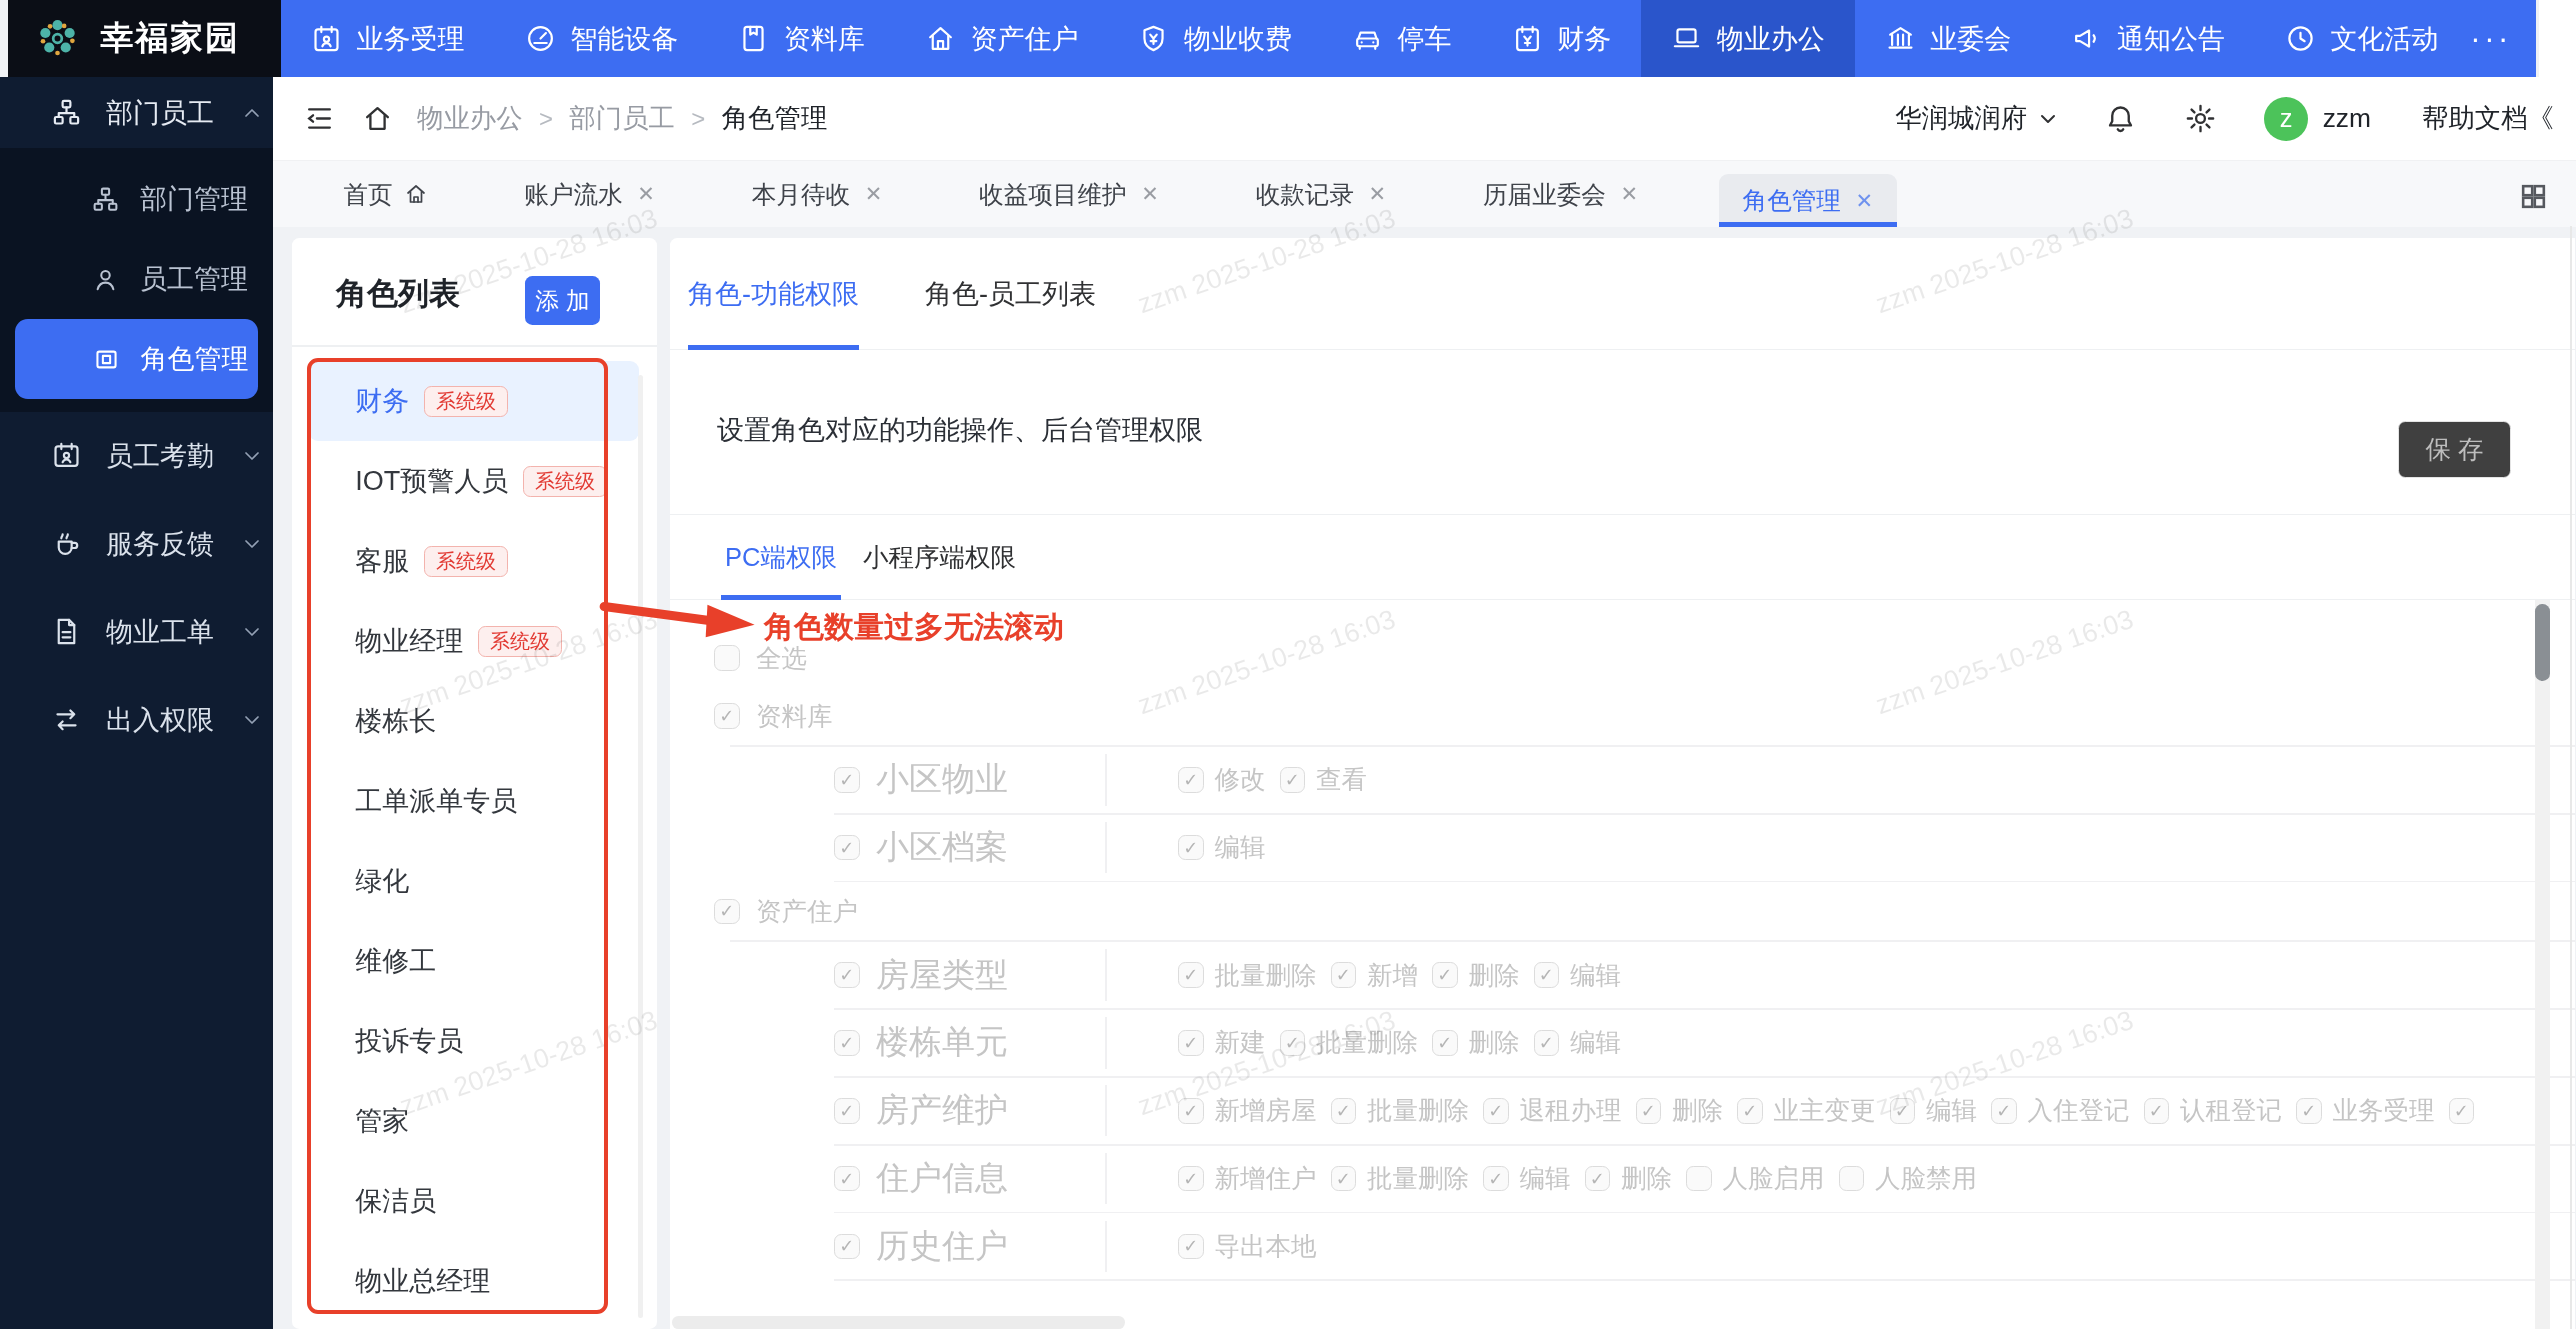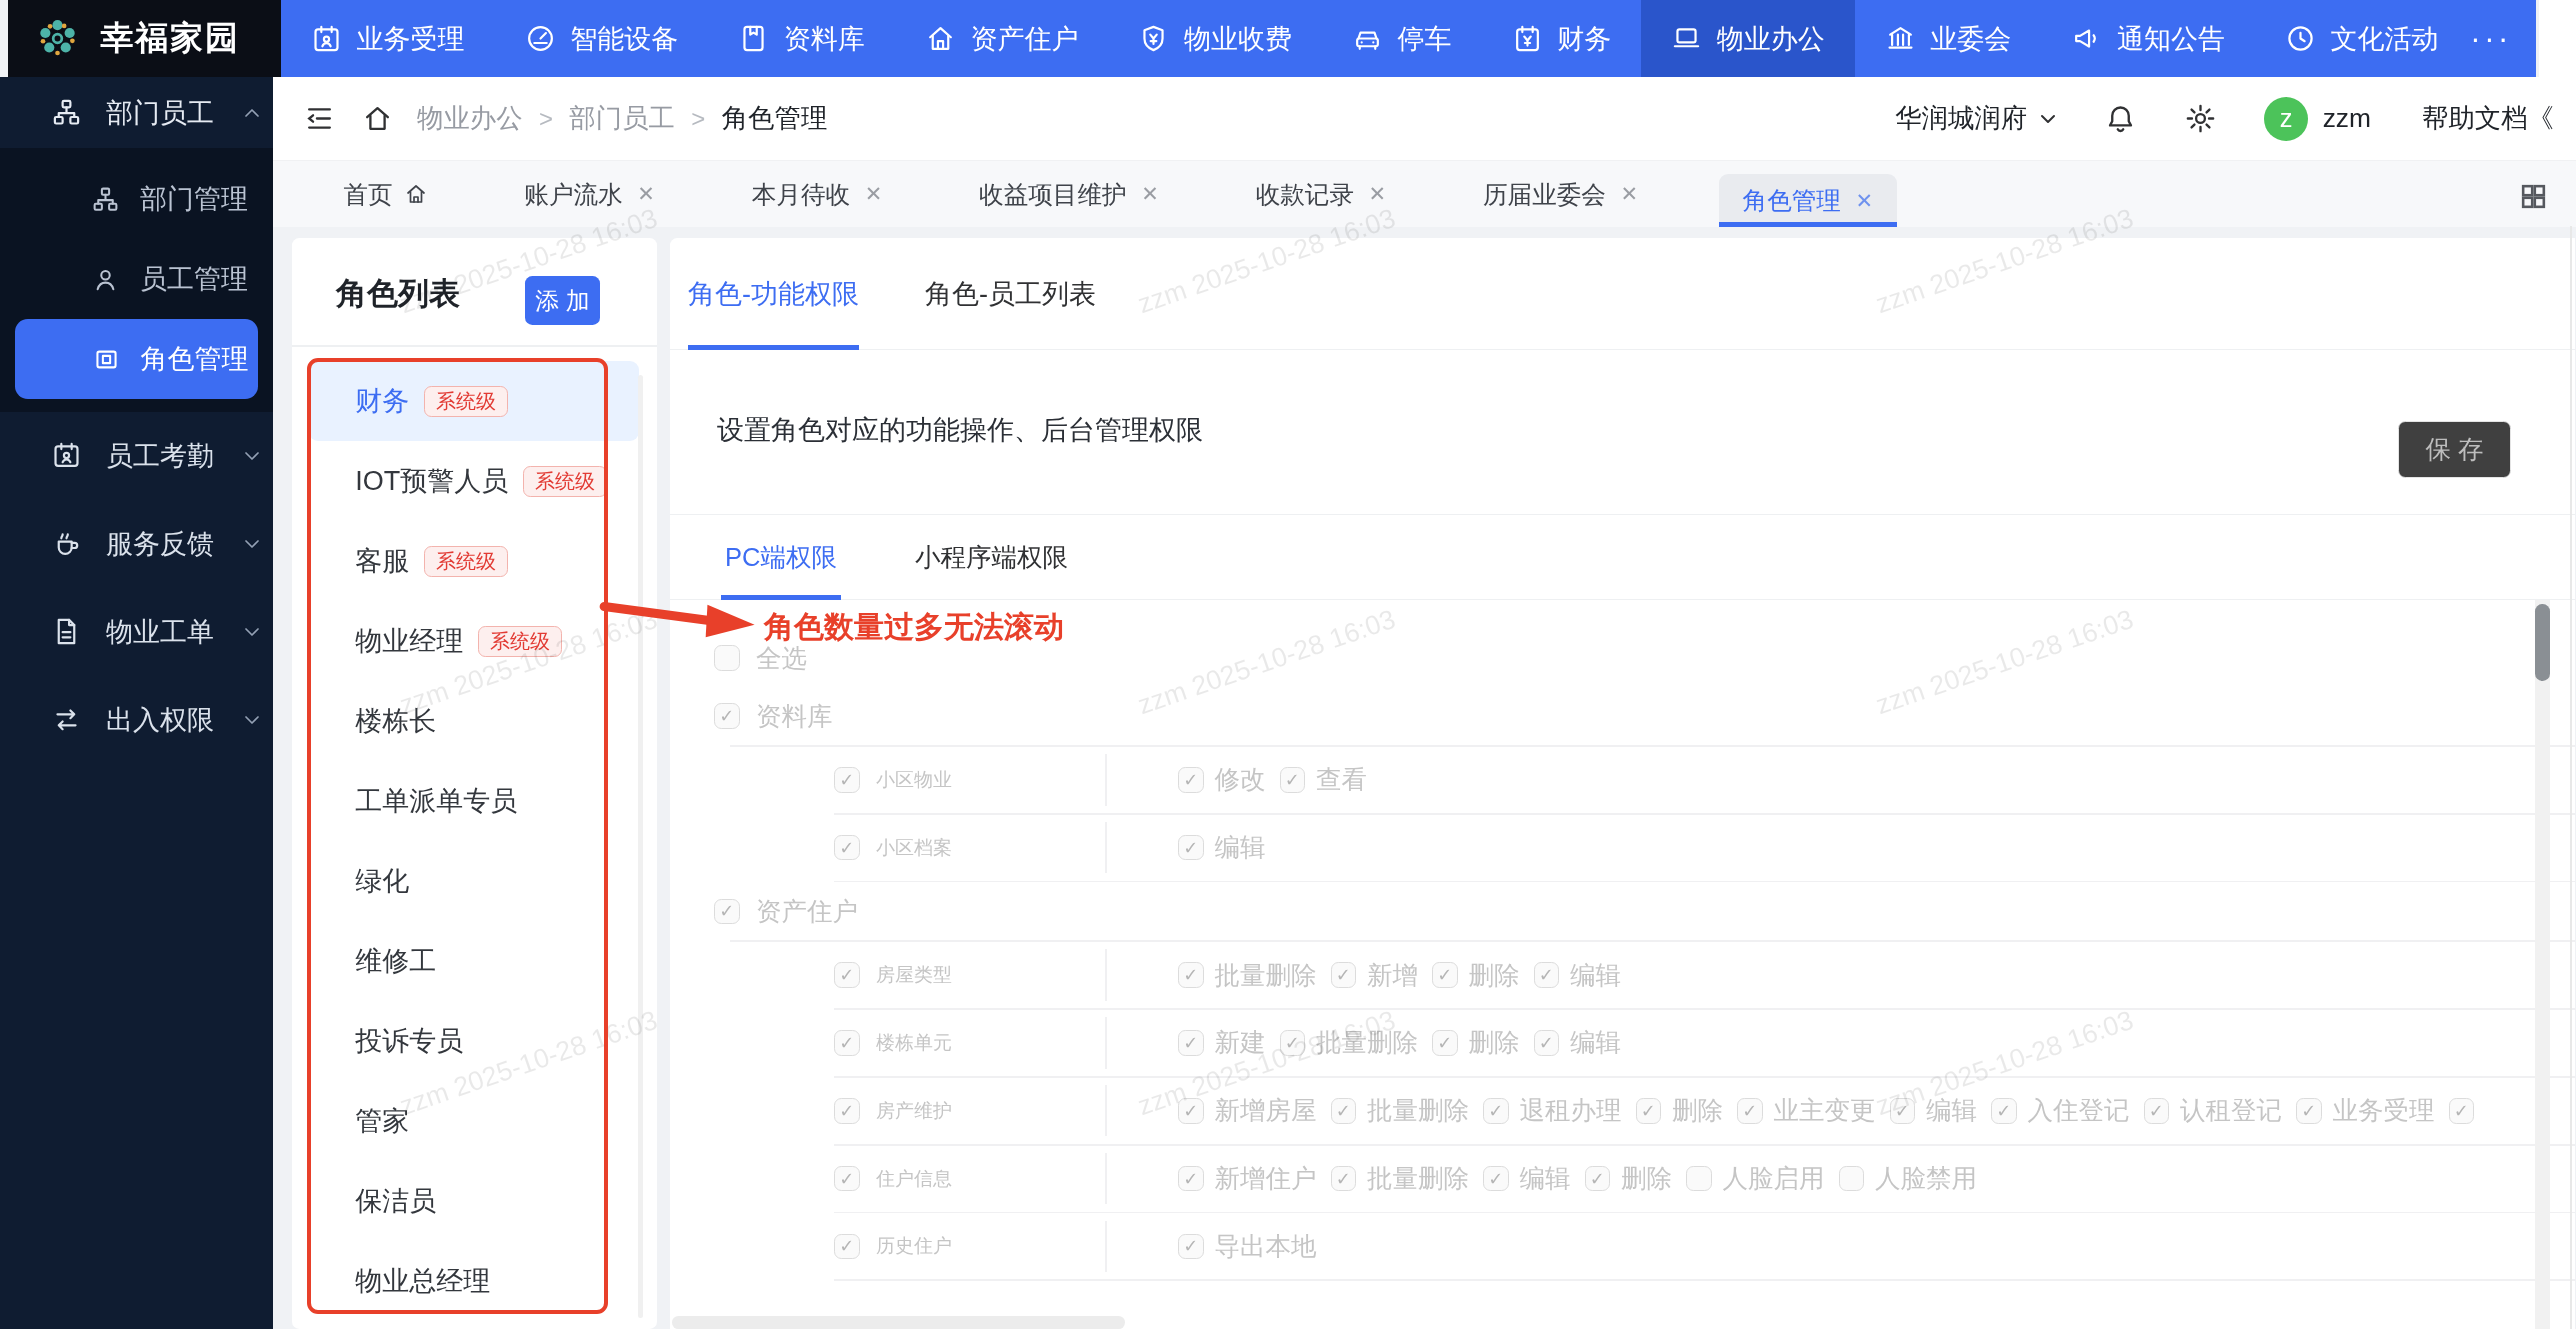--- a/index.html
+++ b/index.html
@@ -77,32 +77,32 @@
 
   
   .main-panel { left:397px; top:12px; width:1905px; height:1091px; border-radius:7.3px 0 0 0; }
   .mp-tabs { height:112px; border-bottom:1.8px solid #eef0f2; display:flex; align-items:stretch; padding-left:18px; gap:66px; }
   .mp-tab { display:flex; align-items:center; font-size:27px; color:#303133; cursor:pointer; position:relative; }
   .mp-tab.active { color:#3d6df2; }
   .mp-tab.active::after { content:""; position:absolute; left:0; right:0; bottom:-0.9px; height:4.6px; background:#3d6df2; }
   .mp-descrow { height:165px; border-bottom:1.8px solid #eef0f2; position:relative; }
   .mp-desc { position:absolute; left:47px; top:80px; transform:translateY(-50%); font-size:27px; color:#2b2f36; }
   .save-btn { position:absolute; right:64px; top:71px; width:113px; height:57px; background:#404040; border:1.8px solid #e4e4e4; border-radius:7.3px; color:#bdbdbd; font-size:25.5px; }
-  .mp-subtabs { height:85px; border-bottom:1.8px solid #eef0f2; display:flex; align-items:stretch; padding-left:55px; gap:78px; }
+  .mp-subtabs { height:85px; border-bottom:1.8px solid #eef0f2; display:flex; align-items:stretch; padding-left:55px; gap:26px; }
   .mp-subtab { display:flex; align-items:center; font-size:25.5px; color:#303133; cursor:pointer; position:relative; }
   .mp-subtab.active { color:#3d6df2; }
   .mp-subtab.active::after { content:""; position:absolute; left:-3.6px; right:-3.6px; bottom:-0.9px; height:4.6px; background:#3d6df2; }
   .mp-tree { padding-top:29px; }
 
   .cb { width:25.5px; height:25.5px; border:1.8px solid #dcdcdc; background:#fafafa; border-radius:7.3px; flex:0 0 auto; display:flex; align-items:center; justify-content:center; }
   .cb.checked::after { content:"\2713"; color:#b5b5b5; font-size:18px; font-weight:bold; line-height:1; }
   .t-row { height:58px; display:flex; align-items:center; padding-left:44px; gap:16.4px; font-size:25.5px; color:#c5c5c5; }
   .div-module { height:1.8px; background:#f0f0f2; margin-left:60px; }
   .t-subrow { height:66px; display:flex; align-items:center; }
-  .t-subrow .name-cell { margin-left:164px; width:273px; display:flex; align-items:center; gap:16.4px; font-size:19px; color:#c5c5c5; position:relative; align-self:stretch; }
+  .t-subrow .name-cell { margin-left:164px; width:273px; display:flex; align-items:center; gap:16.4px; font-size:33px; color:#c5c5c5; position:relative; align-self:stretch; }
   .t-subrow .name-cell::after { content:""; position:absolute; right:0; top:7.3px; bottom:7.3px; width:1.8px; background:#f0f0f2; }
   .perm-cell { margin-left:71px; display:flex; align-items:center; gap:14px; flex-wrap:nowrap; white-space:nowrap; }
   .perm { display:flex; align-items:center; gap:11px; font-size:25.5px; color:#c5c5c5; }
   .div-sub { height:1.8px; background:#f0f0f2; margin-left:164px; }
 
   .vscroll-track { position:absolute; right:25.5px; top:362px; bottom:0; width:14.6px; background:#f1f1f1; }
   .vscroll-thumb { position:absolute; right:25.5px; top:366px; width:14.6px; height:77px; background:#8a8f94; border-radius:7.3px; }
   .hscroll-thumb { position:absolute; left:1.8px; bottom:0; width:453px; height:12.8px; background:#ececec; border-radius:6.4px; }
   .edge-line { position:absolute; left:2297px; top:149px; bottom:0; width:1.8px; background:#e8e8e8; }
 

